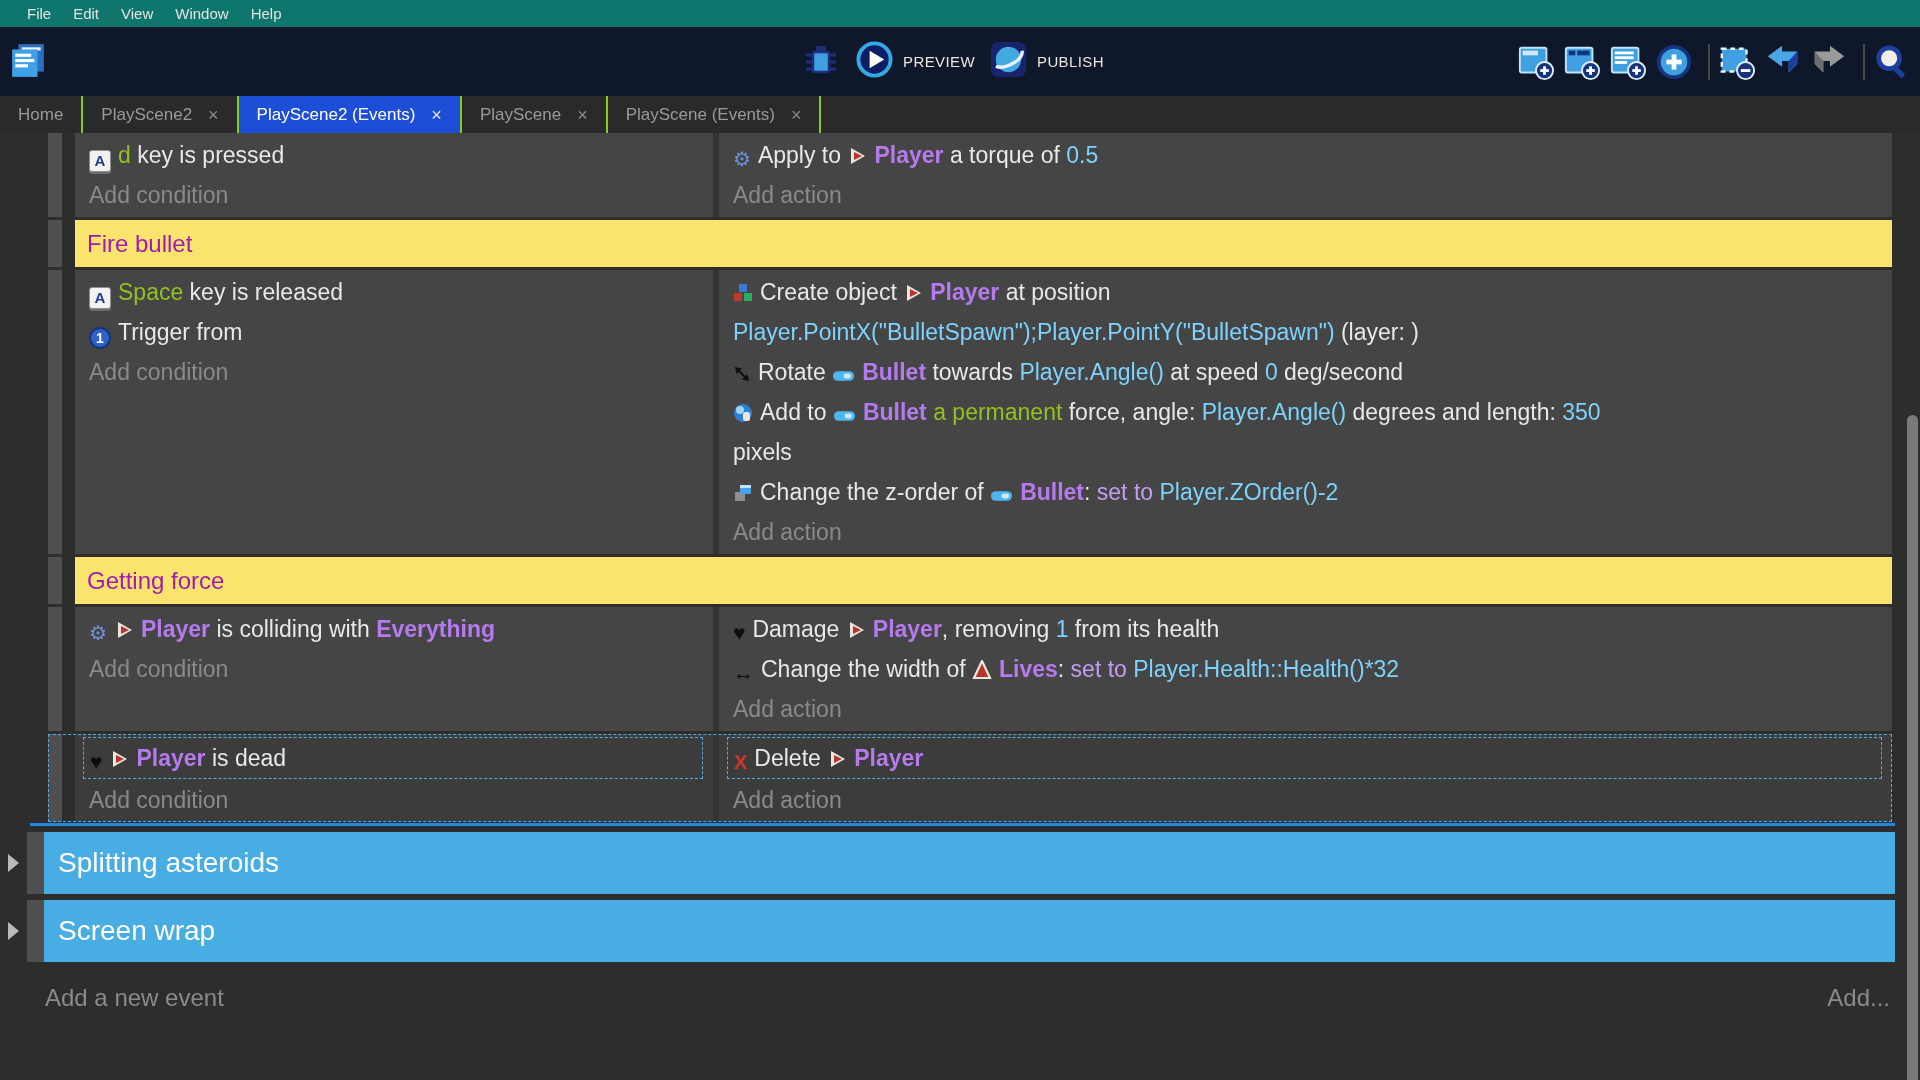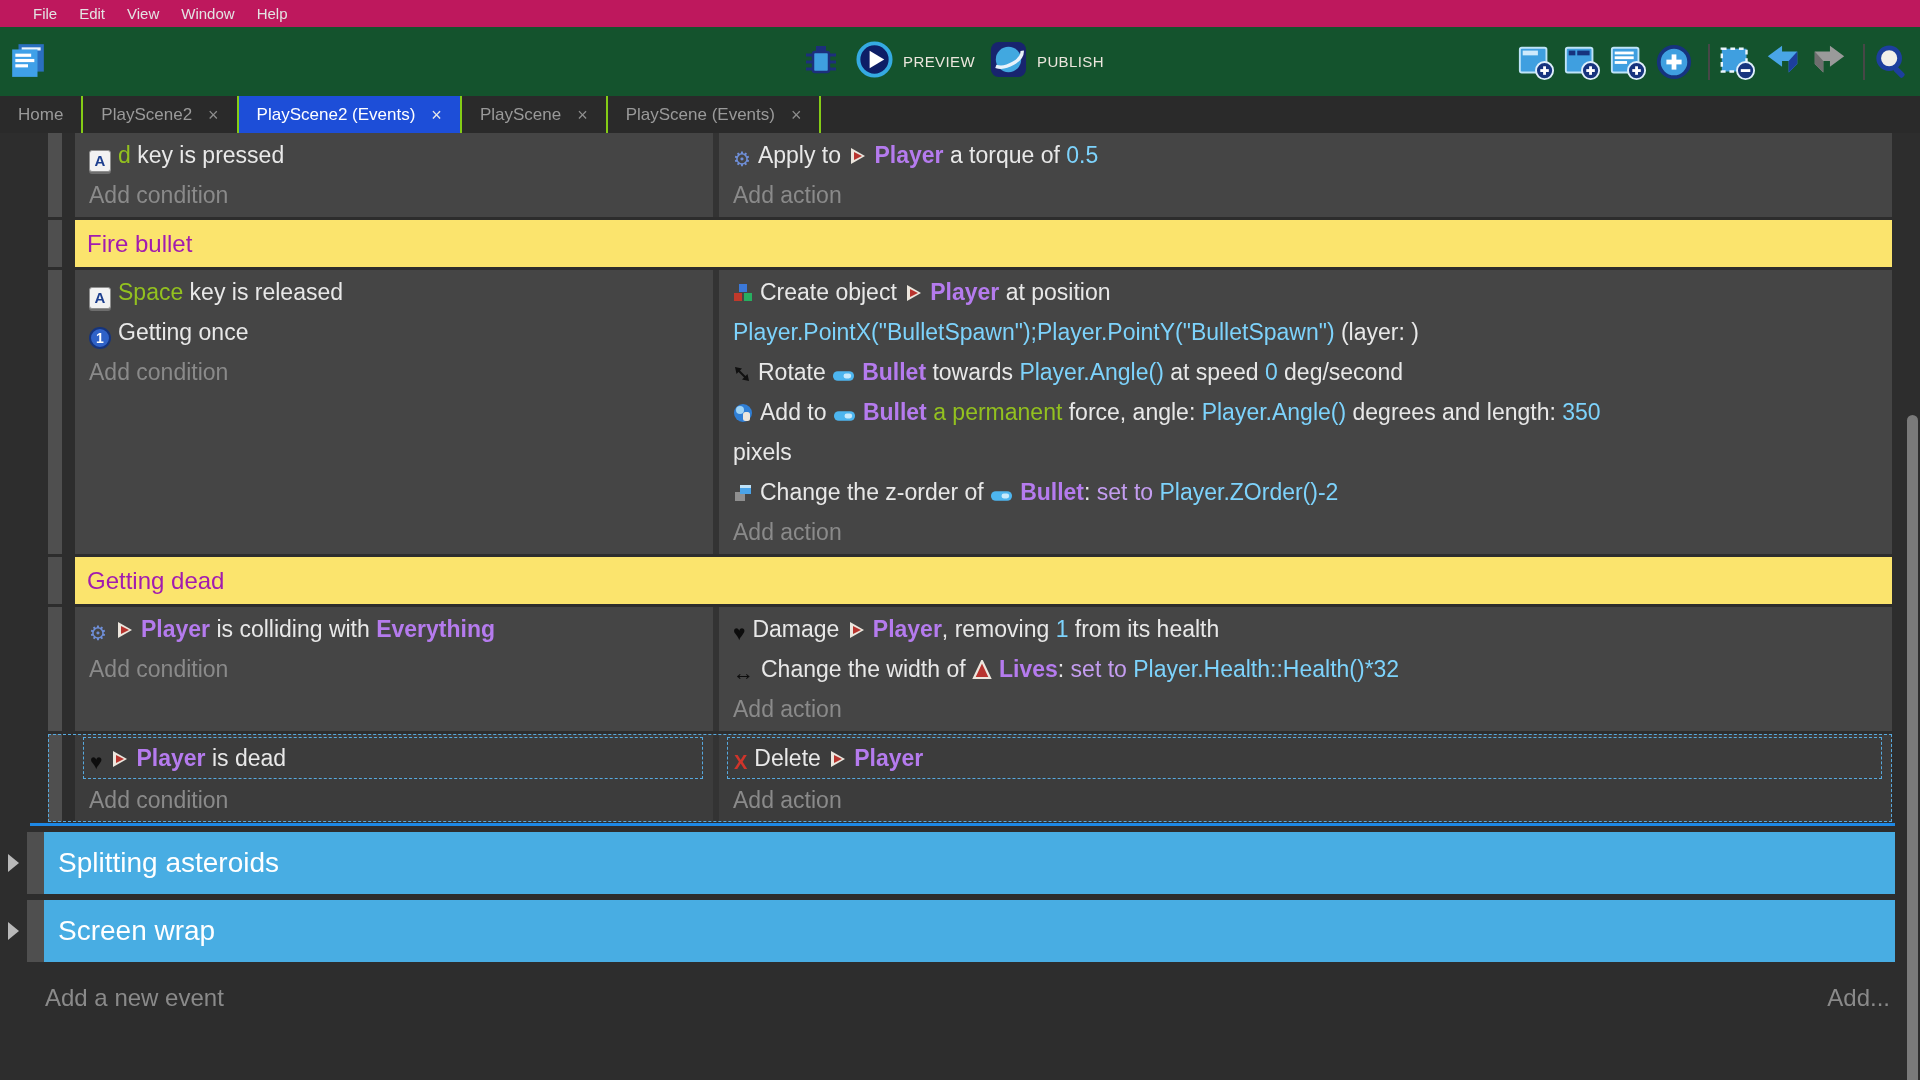--- a/index.html
+++ b/index.html
@@ -1,26 +1,26 @@
 <!DOCTYPE html>
 <html><head>
 <meta charset="utf-8">
 <style>
   html,body{margin:0;padding:0;width:1920px;height:1080px;overflow:hidden;
     background:#2d2d2d;font-family:"Liberation Sans",sans-serif;
     -webkit-font-smoothing:antialiased;}
   *{box-sizing:border-box;}
 
   
-  .menubar{position:absolute;top:0;left:0;right:0;height:27px;background:#be185d;
-    display:flex;align-items:center;padding-left:22px;z-index:5;text-align:center;}
+  .menubar{position:absolute;top:0;left:0;right:0;height:27px;background:#0f766e;
+    display:flex;align-items:center;padding-left:16px;z-index:5;text-align:center;}
   .menu-item{color:#e3e3e3;font-size:15px;padding:0 11px;line-height:27px;cursor:default;}
 
   
-  .toolbar{position:absolute;top:27px;left:0;right:0;height:69px;background:#14532d;
+  .toolbar{position:absolute;top:27px;left:0;right:0;height:69px;background:#0f172a;
     display:flex;align-items:center;}
   .logo-btn{position:absolute;left:8px;top:15px;width:40px;height:40px;display:flex;
     align-items:center;justify-content:center;}
   .tb-center{position:absolute;left:800px;top:0;height:69px;display:flex;align-items:center;gap:14px;}
   .tb-btn{display:flex;align-items:center;gap:9px;}
   .tb-label{color:#ece6dd;font-size:15px;letter-spacing:.4px;}
   .tb-right{position:absolute;right:4px;top:0;height:69px;display:flex;align-items:center;gap:5px;}
   .tb-icon{width:41px;height:41px;display:flex;align-items:center;justify-content:center;}
   .tb-sep{width:2px;height:36px;background:#474747;margin:0 5px;}
 
@@ -296,21 +296,21 @@
       <div class="event-row mt3">
         <div class="gutter"></div>
         <div class="gutter-gap"></div>
         <div class="cell cond">
           <div class="line-box">
             <div class="line"><span class="icon">
                 <span class="kb">A</span>
               </span><span class="seg-g">Space</span><span class="seg-w"> key is released</span></div>
             <div class="line"><span class="icon">
                 <span class="t1">1</span>
-              </span><span class="seg-w">Getting once</span></div>
+              </span><span class="seg-w">Trigger from</span></div>
           </div>
           <div class="add-link">Add condition</div>
         </div>
         <div class="vdivider"></div>
         <div class="cell act">
           <div class="line-box">
             <div class="line"><span class="icon">
                 <svg viewBox="0 0 20 20" width="20" height="20">
                   <rect x="6" y="1" width="8" height="8" fill="#3b78d8"></rect>
                   <rect x="1" y="10" width="8" height="8" fill="#c0392b"></rect>
@@ -361,21 +361,21 @@
                 </svg>
               </span><span class="seg-p">Bullet</span><span class="seg-w">: </span><span class="seg-l">set to </span><span class="seg-y">Player.ZOrder()-2</span></div>
           </div>
           <div class="add-link">Add action</div>
         </div>
       </div>
       <div class="group-row yellow">
         <div class="gutter"></div>
         <div class="gutter-gap"></div>
         <div class="yellow-bar">
-          <span>Getting dead</span>
+          <span>Getting force</span>
         </div>
       </div>
       <div class="event-row mt3">
         <div class="gutter"></div>
         <div class="gutter-gap"></div>
         <div class="cell cond">
           <div class="line-box">
             <div class="line"><span class="icon">
                 <span class="phys">⚙</span>
               </span><span class="icon">

